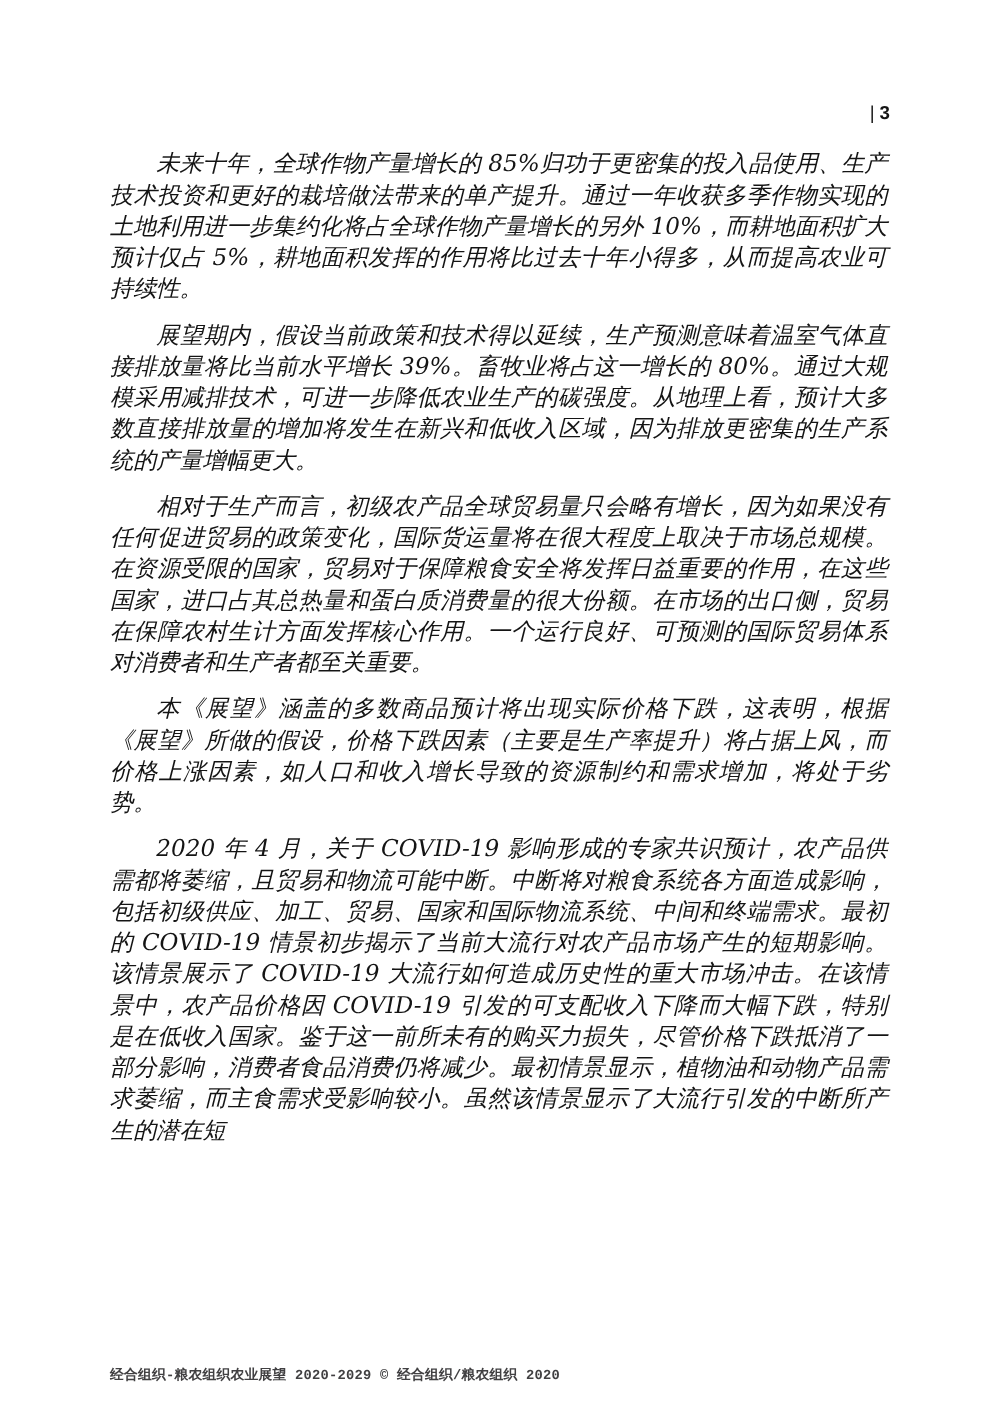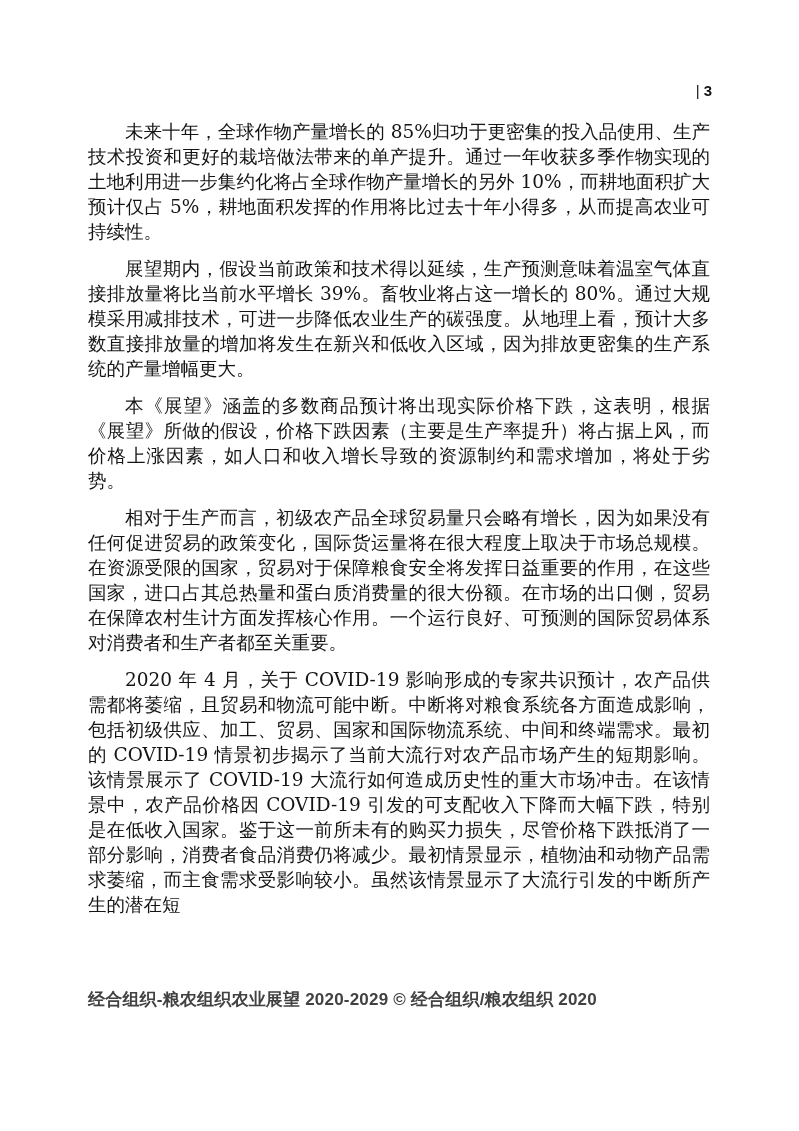--- a/index.html
+++ b/index.html
@@ -38,44 +38,45 @@
     width: 622px;
   }
   .body-para {
     margin: 0 0 12px 0;
     font-size: 18.5px;
     line-height: 25px;
     color: #141414;
     text-align: justify;
     text-indent: 2em;
     word-break: break-all;
+    font-style: italic;
   }
   .page-footer {
     position: absolute;
-    top: 988px;
+    top: 1092px;
     left: 88px;
-    font-family: Liberation Sans, sans-serif;
-    font-size: 17px;
+    font-family: Liberation Mono, monospace;
+    font-size: 11px;
     font-weight: 700;
     color: #414042;
     letter-spacing: 0.2px;
   }
 </style>
 </head>
 <body>
 
 <div class="page">
 
   <div class="page-header">
     <span class="divider">|</span><span class="num">3</span>
   </div>
 
   <main class="content">
     <p class="body-para">未来十年，全球作物产量增长的 85%归功于更密集的投入品使用、生产技术投资和更好的栽培做法带来的单产提升。通过一年收获多季作物实现的土地利用进一步集约化将占全球作物产量增长的另外 10%，而耕地面积扩大预计仅占 5%，耕地面积发挥的作用将比过去十年小得多，从而提高农业可持续性。</p>
     <p class="body-para">展望期内，假设当前政策和技术得以延续，生产预测意味着温室气体直接排放量将比当前水平增长 39%。畜牧业将占这一增长的 80%。通过大规模采用减排技术，可进一步降低农业生产的碳强度。从地理上看，预计大多数直接排放量的增加将发生在新兴和低收入区域，因为排放更密集的生产系统的产量增幅更大。</p>
+    <p class="body-para">相对于生产而言，初级农产品全球贸易量只会略有增长，因为如果没有任何促进贸易的政策变化，国际货运量将在很大程度上取决于市场总规模。在资源受限的国家，贸易对于保障粮食安全将发挥日益重要的作用，在这些国家，进口占其总热量和蛋白质消费量的很大份额。在市场的出口侧，贸易在保障农村生计方面发挥核心作用。一个运行良好、可预测的国际贸易体系对消费者和生产者都至关重要。</p>
     <p class="body-para">本《展望》涵盖的多数商品预计将出现实际价格下跌，这表明，根据《展望》所做的假设，价格下跌因素（主要是生产率提升）将占据上风，而价格上涨因素，如人口和收入增长导致的资源制约和需求增加，将处于劣势。</p>
-    <p class="body-para">相对于生产而言，初级农产品全球贸易量只会略有增长，因为如果没有任何促进贸易的政策变化，国际货运量将在很大程度上取决于市场总规模。在资源受限的国家，贸易对于保障粮食安全将发挥日益重要的作用，在这些国家，进口占其总热量和蛋白质消费量的很大份额。在市场的出口侧，贸易在保障农村生计方面发挥核心作用。一个运行良好、可预测的国际贸易体系对消费者和生产者都至关重要。</p>
     <p class="body-para">2020 年 4 月，关于 COVID-19 影响形成的专家共识预计，农产品供需都将萎缩，且贸易和物流可能中断。中断将对粮食系统各方面造成影响，包括初级供应、加工、贸易、国家和国际物流系统、中间和终端需求。最初的 COVID-19 情景初步揭示了当前大流行对农产品市场产生的短期影响。该情景展示了 COVID-19 大流行如何造成历史性的重大市场冲击。在该情景中，农产品价格因 COVID-19 引发的可支配收入下降而大幅下跌，特别是在低收入国家。鉴于这一前所未有的购买力损失，尽管价格下跌抵消了一部分影响，消费者食品消费仍将减少。最初情景显示，植物油和动物产品需求萎缩，而主食需求受影响较小。虽然该情景显示了大流行引发的中断所产生的潜在短</p>
   </main>
 
   <div class="page-footer">经合组织-粮农组织农业展望 2020-2029 © 经合组织/粮农组织 2020</div>
 
 </div>
 
 </body></html>

